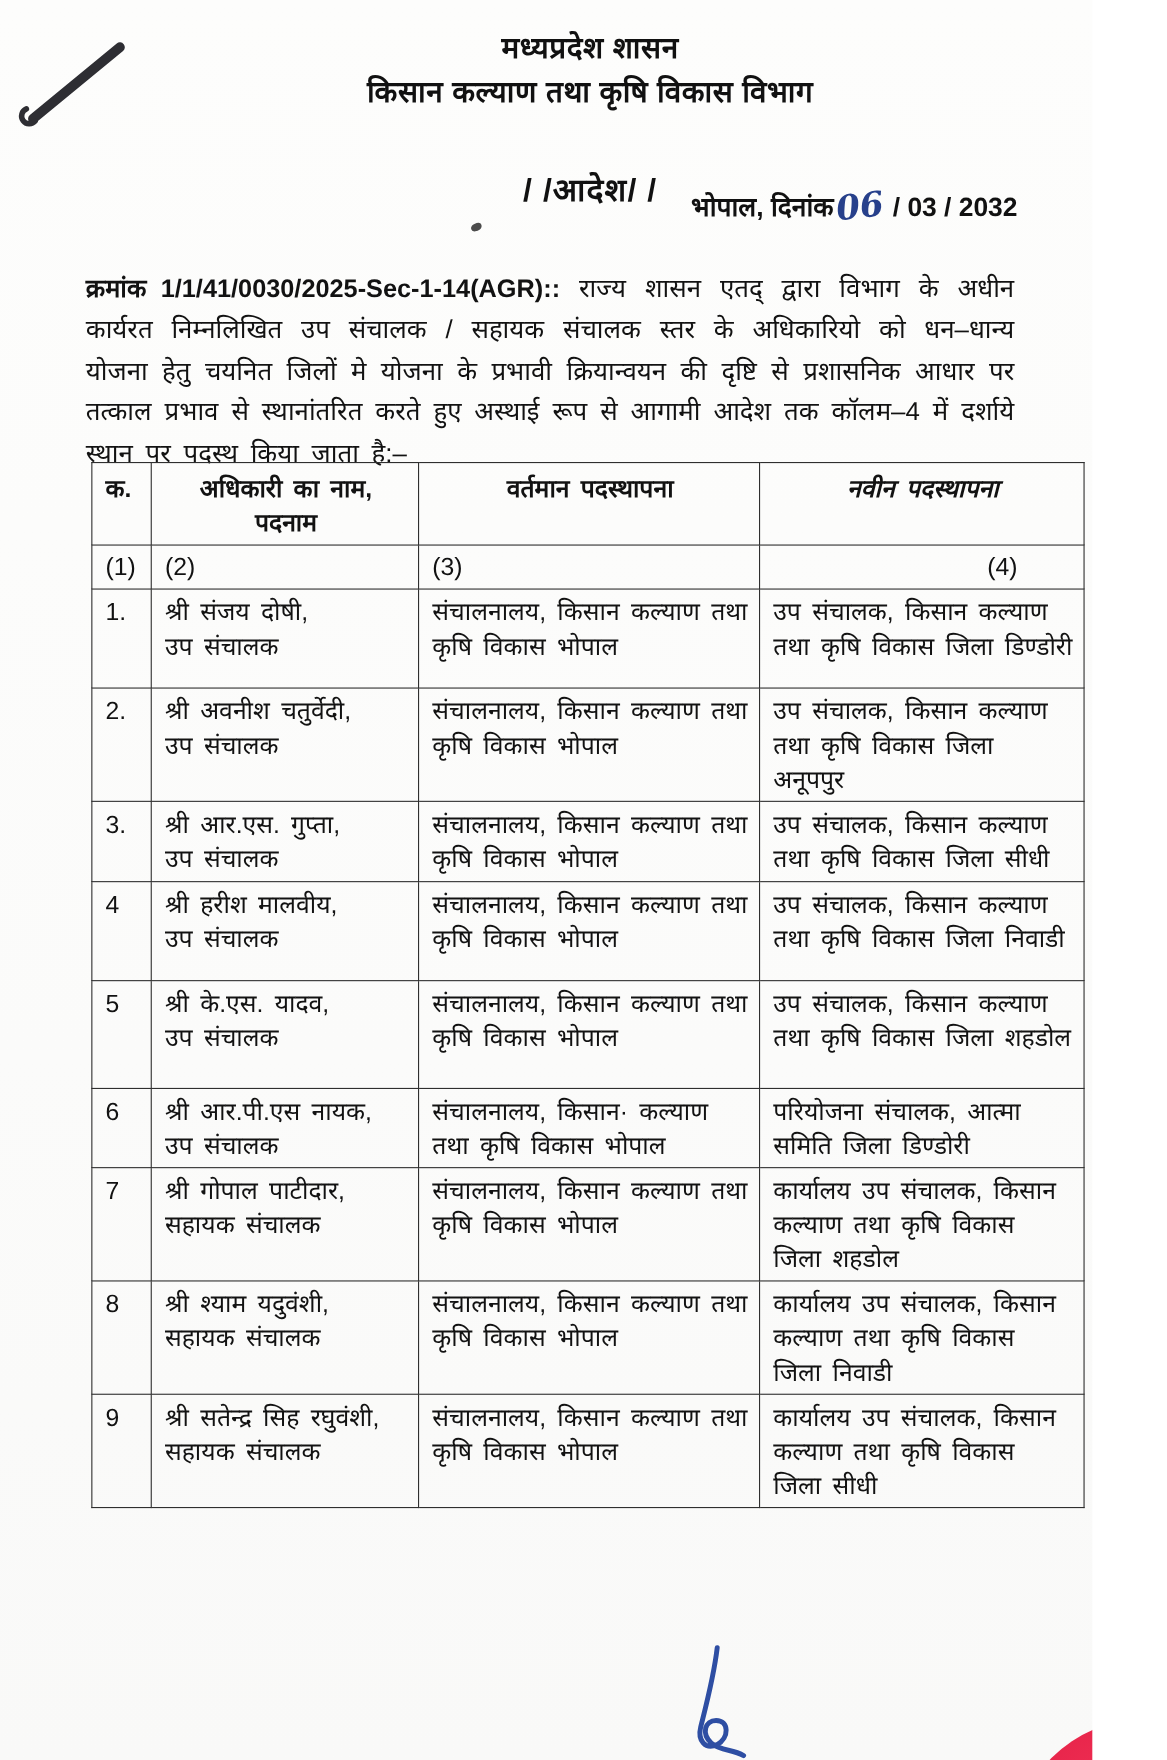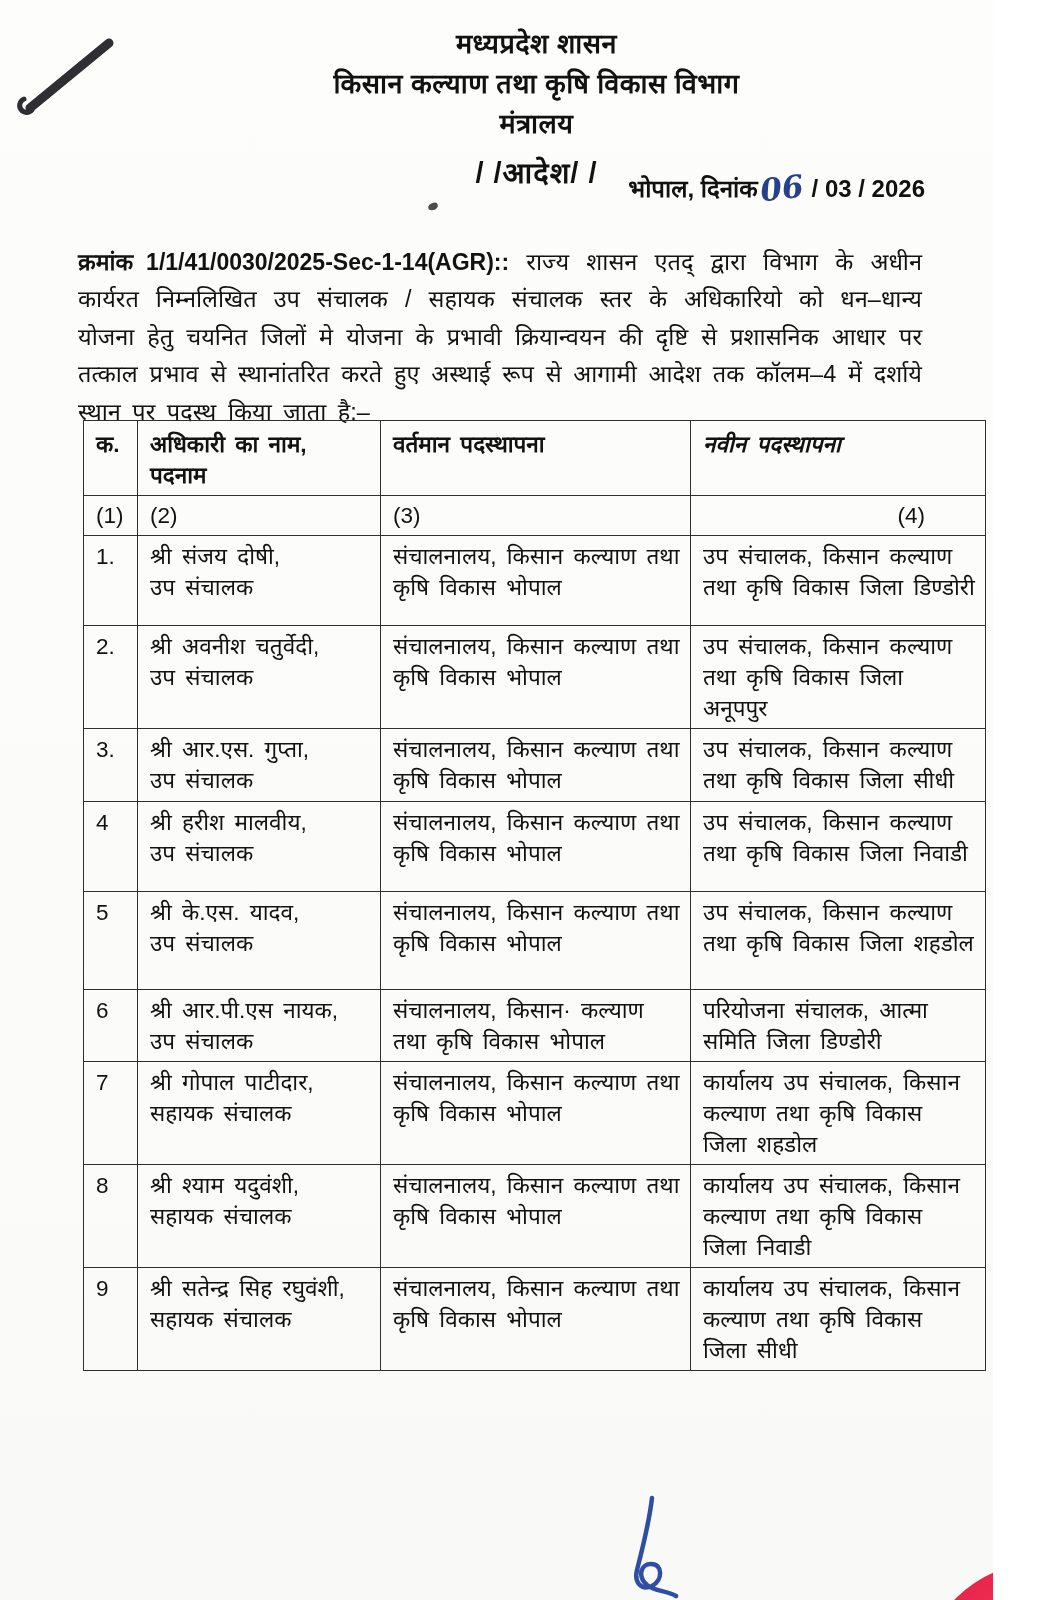--- a/index.html
+++ b/index.html
@@ -61,21 +61,21 @@
     width:902px;border-collapse:collapse;table-layout:fixed;
     font-size:22.5px;line-height:31px;color:#121212;
     word-spacing:4px;
   }
   table.transfer td,table.transfer th{
     border:1.6px solid #2f2f2f;
     vertical-align:top;
     padding:5px 10px 4px 12px;
     font-weight:500;text-align:left;
   }
-  table.transfer th{font-weight:700;text-align:left;padding-top:8px;}
+  table.transfer th{font-weight:700;text-align:center;padding-top:8px;}
   .num-row td{text-align:center;padding:0 0 2px 0;line-height:30px;font-weight:500;}
   .sno-cell{text-align:center;padding-left:2px;padding-right:2px;}
   thead tr.label-row{height:70px;}
   thead tr.num-row{height:34px;}
   tbody tr:nth-child(1){height:90px;}
   tbody tr:nth-child(2){height:98px;}
   tbody tr:nth-child(3){height:73px;}
   tbody tr:nth-child(4){height:90px;}
   tbody tr:nth-child(5){height:98px;}
   tbody tr:nth-child(6){height:68px;}
@@ -99,27 +99,26 @@
 <div class="page">
 
   <svg class="pen-mark" width="120" height="100" viewBox="0 0 120 100">
     <path d="M22 90 L101 25" stroke="#2e2e33" stroke-width="9" stroke-linecap="round" fill="none"></path>
     <path d="M24 92 a7 7 0 1 1 -8 -11" stroke="#2e2e33" stroke-width="5" fill="none" stroke-linecap="round"></path>
   </svg>
 
   <div class="doc-header">
     <div class="h1">मध्यप्रदेश शासन</div>
     <div class="h2">किसान कल्याण तथा कृषि विकास विभाग</div>
-    <div class="h3">मंत्रालय</div>
   </div>
 
   <div class="order-heading">/ /आदेश/ /</div>
 
   <div class="date-line">
-    <span>भोपाल, दिनांक</span><span class="hand-date">06</span> <span>/ 03 / 2026</span>
+    <span>भोपाल, दिनांक</span><span class="hand-date">06</span> <span>/ 03 / 2032</span>
   </div>
 
   <div class="ink-dot"></div>
 
   <p class="body-para"><span class="ref-no">क्रमांक  1/1/41/0030/2025-Sec-1-14(AGR)::</span> <span>राज्य शासन एतद् द्वारा विभाग के अधीन कार्यरत निम्नलिखित उप संचालक / सहायक संचालक स्तर के अधिकारियो को धन–धान्य योजना हेतु चयनित जिलों मे योजना के प्रभावी क्रियान्वयन की दृष्टि से प्रशासनिक आधार पर तत्काल प्रभाव से स्थानांतरित करते हुए अस्थाई रूप से आगामी आदेश तक कॉलम–4 में दर्शाये स्थान पर पदस्थ किया जाता है:–</span></p>
 
   <table class="transfer">
     <colgroup>
       <col style="width:54px">
         <col style="width:243px">

